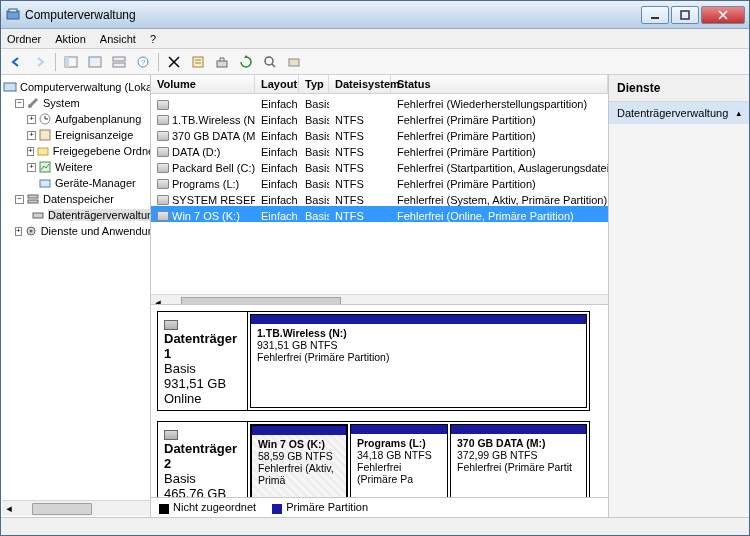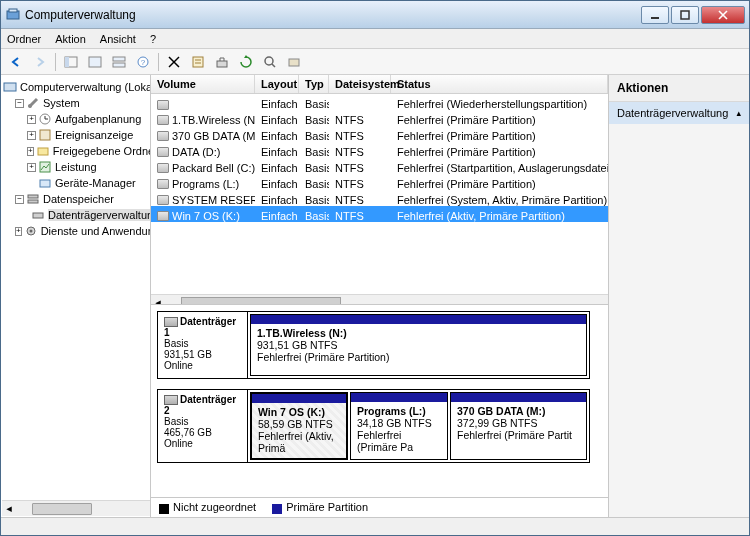--- a/index.html
+++ b/index.html
@@ -38,21 +38,21 @@
   .col-vol { width: 104px; display: flex; align-items: center; gap: 3px; }
   .col-layout { width: 44px; }
   .col-typ { width: 30px; }
   .col-fs { width: 62px; }
   .col-status { flex: 1; }
   .drive-icon { width: 12px; height: 10px; background: linear-gradient(#e8e8e8,#c0c0c0); border: 1px solid #888; border-radius: 1px; flex-shrink: 0; }
   .vl-scroll-hint { height: 16px; background: #f0f0f0; border-top: 1px solid #d8d8d8; display: flex; align-items: center; }
   .vl-scroll-hint .thumb { height: 12px; width: 160px; background: #d0d0d0; margin-left: 16px; border: 1px solid #a0a0a0; }
   .disk-panel { flex: 1; overflow: auto; padding: 6px 18px 6px 6px; background: #fff; }
   .disk-row { display: flex; border: 1px solid #000; margin-bottom: 10px; min-height: 68px; }
-  .disk-info { width: 90px; padding: 4px 6px; border-right: 1px solid #000; font-size: 10px; background: #fff; }
+  .disk-info { width: 90px; padding: 4px 6px; border-right: 1px solid #000; font-size: 13px; background: #fff; }
   .disk-info .diskicon { display:inline-block; width:14px; height:10px; background: linear-gradient(#d8d8d8,#b0b0b0); border:1px solid #666; margin-right:2px; vertical-align: middle;}
   .disk-info b { font-weight: bold; }
   .disk-parts { flex: 1; display: flex; padding: 2px; gap: 2px; }
   .part { border: 1px solid #000; position: relative; padding: 12px 6px 4px 6px; font-size: 10.5px; overflow: hidden; background: #fff; }
   .part .stripe { position: absolute; top: 0; left: 0; right: 0; height: 9px; background: #1a1a9e; }
   .part.sel { border: 2px solid #000; background: repeating-linear-gradient(45deg, #f6f6f6, #f6f6f6 3px, #eee 3px, #eee 6px); }
   .part.sel .stripe { top:0; }
   .part b { font-weight: bold; }
   .legend { height: 20px; border-top: 1px solid #c8c8c8; display: flex; align-items: center; padding: 0 8px; gap: 16px; background: #fff; }
   .legend .sw { width: 10px; height: 10px; display: inline-block; margin-right: 4px; vertical-align: middle; }
@@ -233,21 +233,21 @@
         <span class="label">Freigegebene Ordner</span>
       </div>
       <div class="tree-item ind2">
         <span class="tree-toggle">+</span>
         <span class="tree-icon">
             <svg width="14" height="14">
               <rect x="2" y="2" width="10" height="10" fill="#e0f0e0" stroke="#4a904a"></rect>
               <path d="M3 10 L6 6 L8 8 L11 4" stroke="#4a904a" fill="none"></path>
             </svg>
           </span>
-        <span class="label">Leistung</span>
+        <span class="label">Weitere</span>
       </div>
       <div class="tree-item ind2">
         <span class="tree-toggle empty"></span>
         <span class="tree-icon">
             <svg width="14" height="14">
               <rect x="2" y="4" width="10" height="7" fill="#d8e8f8" stroke="#5080b0"></rect>
             </svg>
           </span>
         <span class="label">Geräte-Manager</span>
       </div>
@@ -365,21 +365,21 @@
               <div class="col col-status">Fehlerfrei (System, Aktiv, Primäre Partition)</div>
             </div>
             <div class="vl-row selected">
               <div class="col col-vol">
                 <span class="drive-icon"></span>
                 <span class="txt">Win 7 OS (K:)</span>
               </div>
               <div class="col col-layout">Einfach</div>
               <div class="col col-typ">Basis</div>
               <div class="col col-fs">NTFS</div>
-              <div class="col col-status">Fehlerfrei (Aktiv, Primäre Partition)</div>
+              <div class="col col-status">Fehlerfrei (Online, Primäre Partition)</div>
             </div>
           </div>
         <div style="height:72px;"></div>
         <div class="vl-scroll-hint">
             <span style="width:14px;text-align:center;">◂</span>
             <div class="thumb"></div>
           </div>
       </div>
 
       <div class="disk-panel">
@@ -432,21 +432,21 @@
 
       </div>
 
       <div class="legend">
         <span><span class="sw black"></span><span>Nicht zugeordnet</span></span>
         <span><span class="sw blue"></span><span>Primäre Partition</span></span>
       </div>
     </div>
 
     <div class="right-pane">
-      <div class="right-header">Aktionen</div>
+      <div class="right-header">Dienste</div>
       <div class="right-item sel">
         <span>Datenträgerverwaltung</span>
           <span class="arrow">▴</span>
       </div>
     </div>
 
   </div>
 
   <div class="hscroll" style="position:absolute; left:1px; bottom:19px; width:148px;">
     <span style="width:14px;text-align:center;">◂</span>

